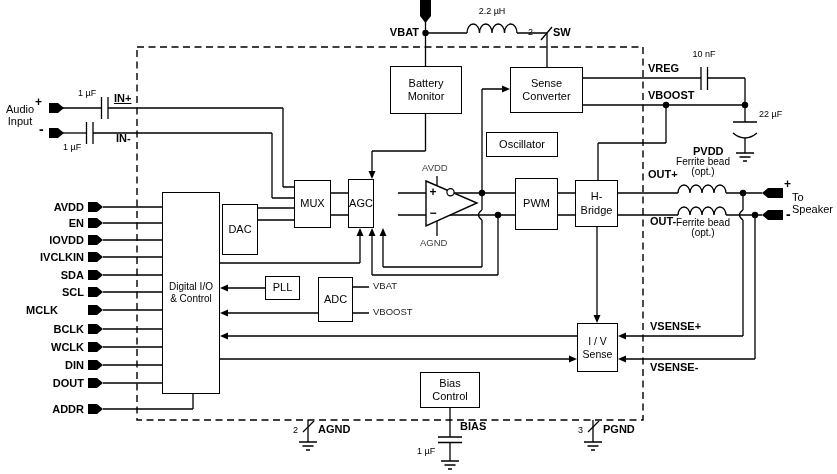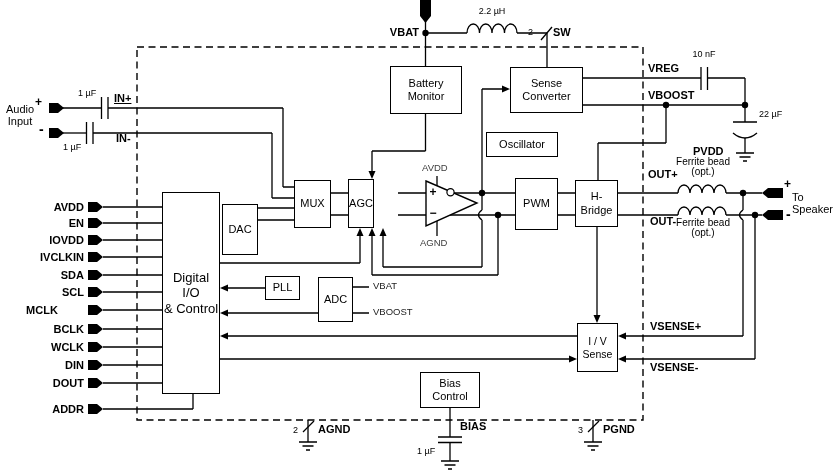--- a/index.html
+++ b/index.html
@@ -158,21 +158,21 @@
                M88,360 h9 l6,5 l-6,5 h-9 Z M88,378 h9 l6,5 l-6,5 h-9 Z M88,404 h9 l6,5 l-6,5 h-9 Z"></path>
     </g>
   </svg>
 
   <div class="blk" style="left:390px;top:66px;width:72px;height:48px;">Battery
 Monitor</div>
   <div class="blk" style="left:510px;top:67px;width:73px;height:46px;">Sense
 Converter</div>
   <div class="blk" style="left:486px;top:132px;width:72px;height:25px;">Oscillator</div>
   <div class="blk" style="left:222px;top:204px;width:36px;height:51px;">DAC</div>
-  <div class="blk" style="left:162px;top:192px;width:58px;height:202px;font-size:13px;">Digital I/O
+  <div class="blk" style="left:162px;top:192px;width:58px;height:202px;font-size:10px;">Digital I/O
 &amp; Control</div>
   <div class="blk" style="left:294px;top:180px;width:37px;height:48px;">MUX</div>
   <div class="blk" style="left:348px;top:179px;width:26px;height:49px;">AGC</div>
   <div class="blk" style="left:515px;top:178px;width:43px;height:52px;">PWM</div>
   <div class="blk" style="left:575px;top:180px;width:43px;height:47px;">H-
 Bridge</div>
   <div class="blk" style="left:265px;top:276px;width:35px;height:24px;">PLL</div>
   <div class="blk" style="left:318px;top:277px;width:35px;height:45px;">ADC</div>
   <div class="blk" style="left:577px;top:323px;width:41px;height:49px;font-size:10.5px;">I / V
 Sense</div>

